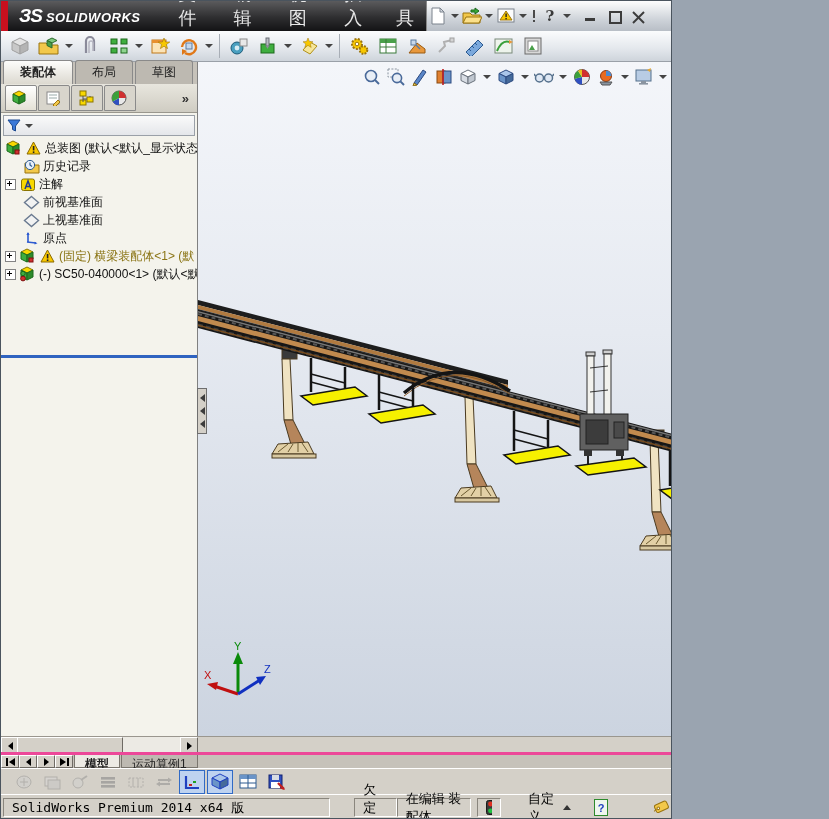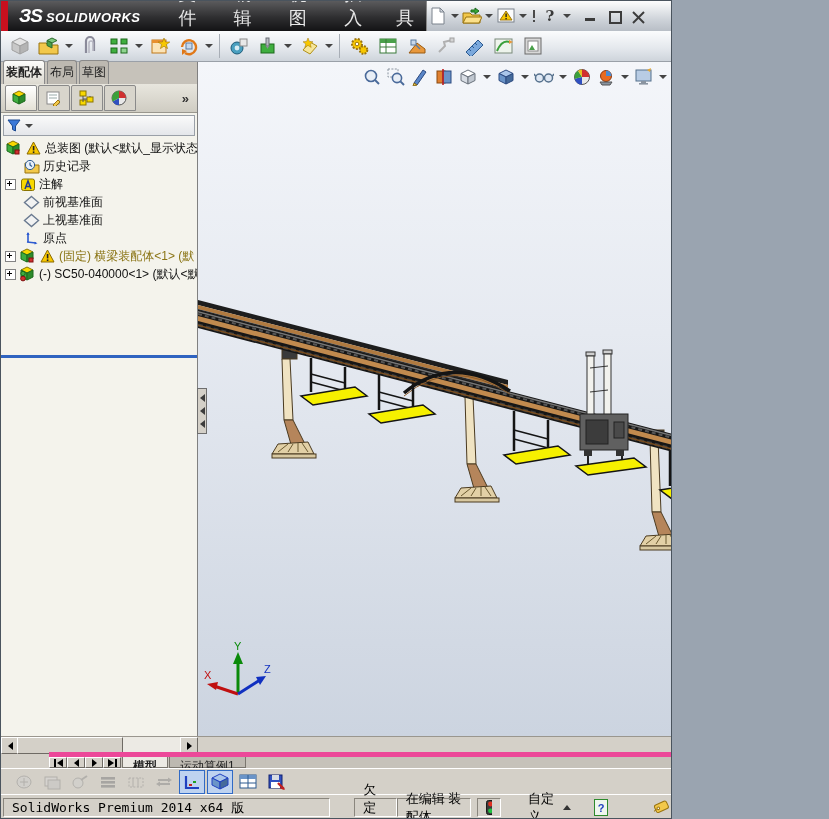--- a/index.html
+++ b/index.html
@@ -19,21 +19,21 @@
   .wc{width:15px;height:13px;position:relative;cursor:default;}
   .wc-min::after{content:"";position:absolute;left:2px;bottom:2px;width:10px;height:3px;background:#3c3c3c;}
   .wc-rest::after{content:"";position:absolute;left:2px;top:1px;width:9px;height:9px;border:2px solid #3c3c3c;}
   .searchwrap{margin-left:6px;}
   
   #maintb{position:absolute;left:0;top:30px;width:100%;height:31px;background:linear-gradient(#fbfcfd,#e3e7ec 60%,#ced4db);border-bottom:1px solid #9aa0a8;display:flex;align-items:center;padding-left:4px;box-sizing:border-box;}
   .tbtn{width:27px;height:27px;display:flex;align-items:center;justify-content:center;border:1px solid transparent;border-radius:2px;}
   .tsep{width:1px;height:24px;background:#a8aeb6;margin:0 4px;}
   
   #ptabs{position:absolute;left:0;top:61px;width:197px;height:22px;background:#C6C2BA;display:flex;align-items:flex-end;border-right:1px solid #808080;box-sizing:border-box;}
-  .ptab{font-size:12px;padding:3px 2px 3px;border:1px solid #8a8a8a;border-bottom:none;background:#BDB9B1;margin-left:2px;border-radius:3px 3px 0 0;color:#222;}
+  .ptab{font-size:12px;padding:3px 16px 3px;border:1px solid #8a8a8a;border-bottom:none;background:#BDB9B1;margin-left:2px;border-radius:3px 3px 0 0;color:#222;}
   .ptab.active{background:linear-gradient(#fdfdfb,#dcd9d0);position:relative;z-index:2;font-weight:bold;}
   #panel{position:absolute;left:0;top:83px;width:197px;height:652px;background:#F4F3EC;border-right:1px solid #808080;box-sizing:border-box;}
   #icontabs{height:28px;background:linear-gradient(#e8e6de,#cfccc2);border-bottom:1px solid #9a978e;display:flex;align-items:center;padding:0 4px;}
   .itab{width:30px;height:24px;border:1px solid #8a8a8a;background:#d8d5cc;display:flex;align-items:center;justify-content:center;margin-right:1px;border-radius:2px 2px 0 0;}
   .itab.active{background:linear-gradient(#ffffff,#e4e1d6);}
   .chev{margin-left:auto;font-size:13px;font-weight:bold;color:#333;padding-right:4px;}
   #filterrow{height:19px;margin:2px 2px 0 2px;border:1px solid #9aa0a8;background:linear-gradient(#fafafa,#e4e6ea);display:flex;align-items:center;padding-left:3px;gap:2px;}
   #tree{padding-top:3px;}
   .trow{height:18px;display:flex;align-items:center;font-size:12px;color:#111;white-space:nowrap;overflow:hidden;}
   .trow .pad{display:inline-block;}
@@ -59,21 +59,21 @@
   
   #taskpane{position:absolute;right:0;top:66px;width:24px;background:#D4D0C8;border:1px solid #8a8a8a;border-right:none;}
   .tpbtn{width:22px;height:24px;border-bottom:1px solid #a8a49c;display:flex;align-items:center;justify-content:center;background:linear-gradient(#ecebe6,#d2cfc6);}
   
   #stripRow{position:absolute;left:0;top:735px;width:100%;height:16px;background:#D4D0C8;border-top:1px solid #9a968e;box-sizing:border-box;}
   #hscroll{position:absolute;left:0;top:0;width:197px;height:16px;background:#ECEAE4;display:flex;}
   .sbtn{width:16px;height:15px;background:#D4D0C8;border:1px solid;border-color:#fff #6e6a64 #6e6a64 #fff;display:flex;align-items:center;justify-content:center;flex:none;}
   .sthumb{position:absolute;left:16px;top:0;width:104px;height:15px;background:#D4D0C8;border:1px solid;border-color:#fff #6e6a64 #6e6a64 #fff;}
   .tri-l{width:0;height:0;border-top:4px solid transparent;border-bottom:4px solid transparent;border-right:5px solid #000;}
   .tri-r{width:0;height:0;border-top:4px solid transparent;border-bottom:4px solid transparent;border-left:5px solid #000;}
-  #tabrow{position:absolute;left:0;top:751px;width:100%;height:16px;background:#C6C2BA;display:flex;align-items:stretch;border-top:5px solid #ec4899;box-sizing:border-box;margin-left:48px;}
+  #tabrow{position:absolute;left:0;top:751px;width:100%;height:16px;background:#C6C2BA;display:flex;align-items:stretch;border-top:3px solid #ec4899;box-sizing:border-box;}
   .navbtn{width:16px;background:#D4D0C8;border:1px solid;border-color:#fff #6e6a64 #6e6a64 #fff;display:flex;align-items:center;justify-content:center;flex:none;}
   .sheettab{font-size:12px;padding:1px 10px 0;border:1px solid #7a766e;border-top:none;background:#BDB9B1;color:#222;margin-left:1px;}
   .sheettab.active{background:#ECEAE4;font-weight:bold;}
   #motionbar{position:absolute;left:0;top:767px;width:100%;height:26px;background:#D4D0C8;border-top:1px solid #fff;display:flex;align-items:center;padding-left:10px;box-sizing:border-box;gap:2px;}
   .mbtn{width:24px;height:22px;display:flex;align-items:center;justify-content:center;border:1px solid transparent;}
   .mbtn.pressed{background:#BFD3F0;border:1px solid #316AC5;}
   
   #statusbar{position:absolute;left:0;top:793px;width:100%;height:26px;background:#D4D0C8;border-top:1px solid #fff;display:flex;align-items:center;font-size:13px;box-sizing:border-box;}
   .scell{height:19px;border:1px solid;border-color:#8a867e #fff #fff #8a867e;display:flex;align-items:center;padding:0 8px;box-sizing:border-box;}
   #sb-version{width:446px;margin-left:2px;font-family:"DejaVu Sans Mono","Liberation Mono",monospace;font-size:13px;text-align:right;}

